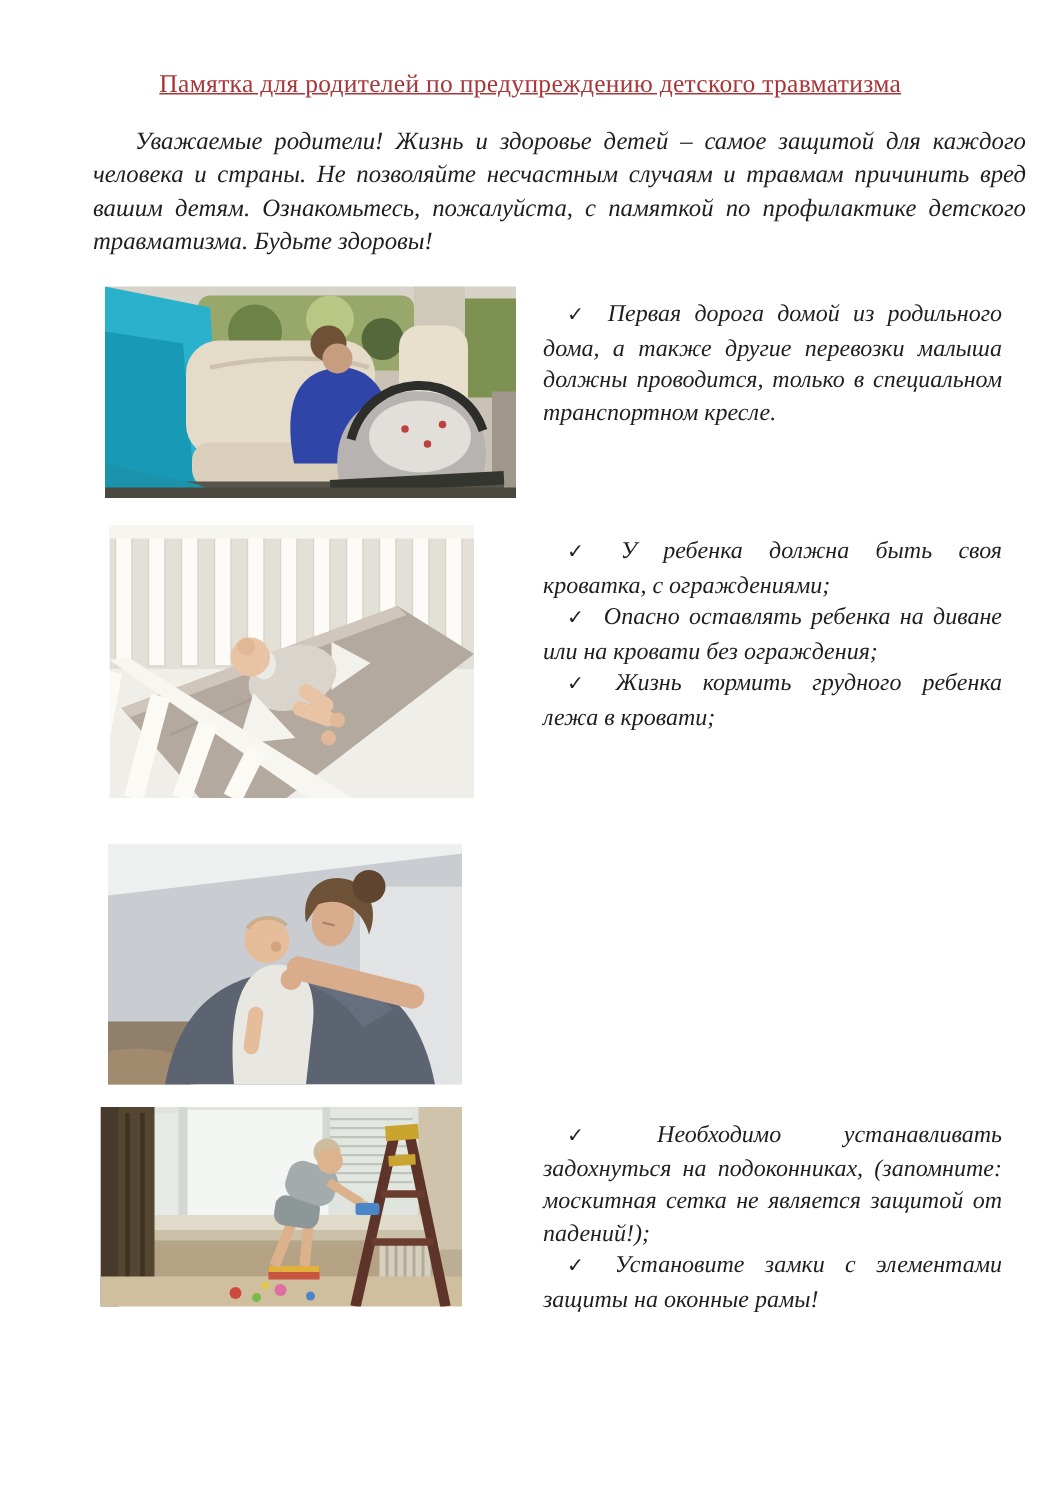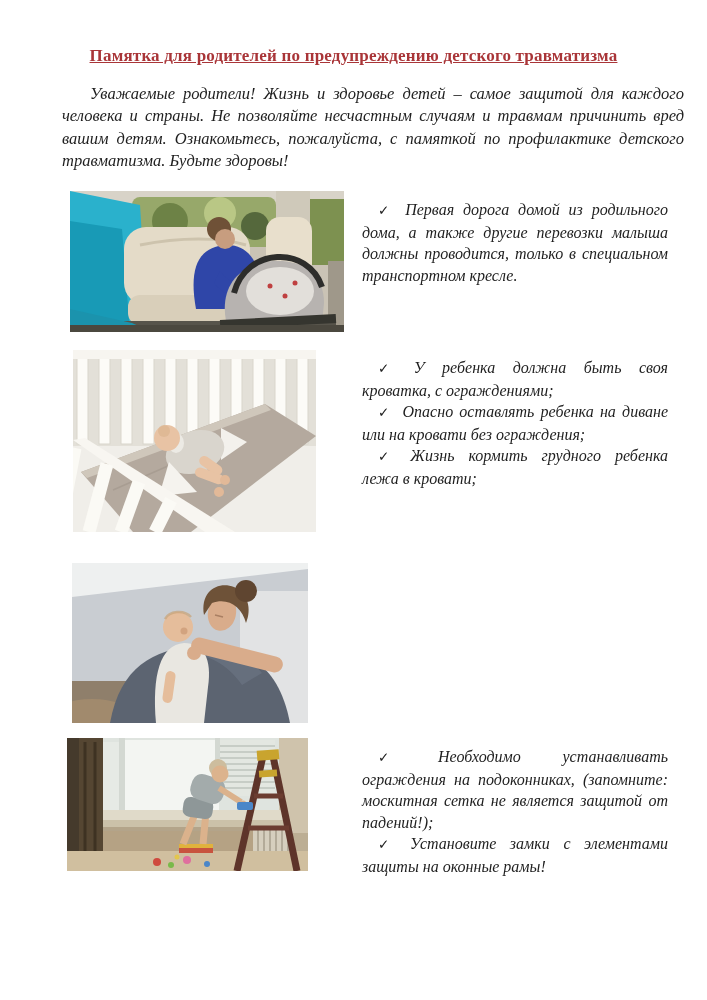--- a/index.html
+++ b/index.html
@@ -2,21 +2,21 @@
 <html lang="ru"><head>
 <meta charset="utf-8">
 <style>
   html,body{margin:0;padding:0;background:#ffffff;}
   .page{
     position:relative;width:707px;height:1000px;background:#ffffff;overflow:hidden;
     font-family:"Liberation Serif","DejaVu Serif",serif;color:#1e1e1e;
   }
   .title{
     position:absolute;top:46px;left:0;width:707px;margin:0;text-align:center;
-    font-size:17px;font-weight:bold;color:#a93538;letter-spacing:.2px;
+    font-size:17px;font-weight:normal;color:#a93538;letter-spacing:.2px;
   }
   .title span{text-decoration:underline;}
   .intro{
     position:absolute;top:83px;left:62px;width:622px;margin:0;
     font-style:italic;font-size:16.5px;line-height:22.3px;text-align:justify;text-indent:28px;
   }
   .textcol{
     position:absolute;left:362px;width:306px;
     font-style:italic;font-size:16px;line-height:21.6px;text-align:justify;margin-top:24px;
   }
@@ -207,17 +207,17 @@
         <line x1="152" y1="50" x2="174" y2="64" stroke="#dbb28c" stroke-width="6"></line>
         <circle cx="176" cy="66" r="3.5" fill="#dbb28c"></circle>
         <circle cx="151" cy="30" r="9" fill="#cdbd9e"></circle>
         <circle cx="153" cy="36" r="8.5" fill="#dcb38d"></circle>
         <rect x="170" y="64" width="16" height="8" rx="2" fill="#4a86c8"></rect>
       </g>
     </svg>
   </figure>
 
   <div class="textcol s2">
-    <p class="bullet"><span class="check">✓</span><span>Необходимо устанавливать ограждения на подоконниках, (запомните: москитная сетка не является защитой от падений!);</span></p>
+    <p class="bullet"><span class="check">✓</span><span>Необходимо устанавливать задохнуться на подоконниках, (запомните: москитная сетка не является защитой от падений!);</span></p>
     <p class="bullet"><span class="check">✓</span><span>Установите замки с элементами защиты на оконные рамы!</span></p>
   </div>
 
 </div>
 
 </body></html>

